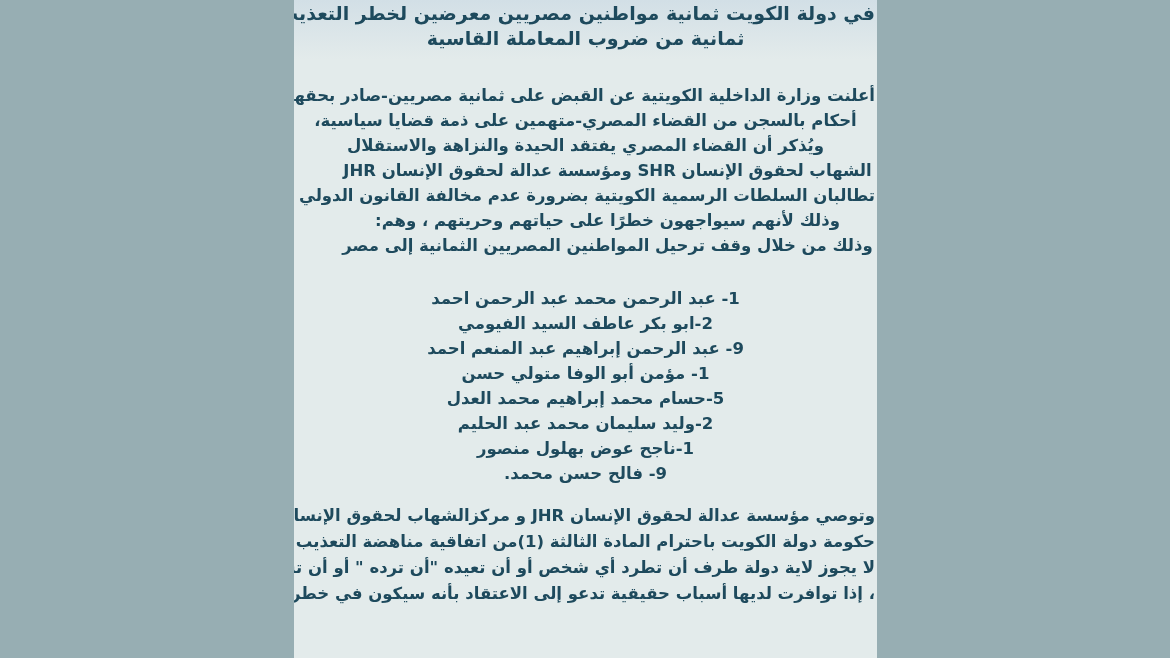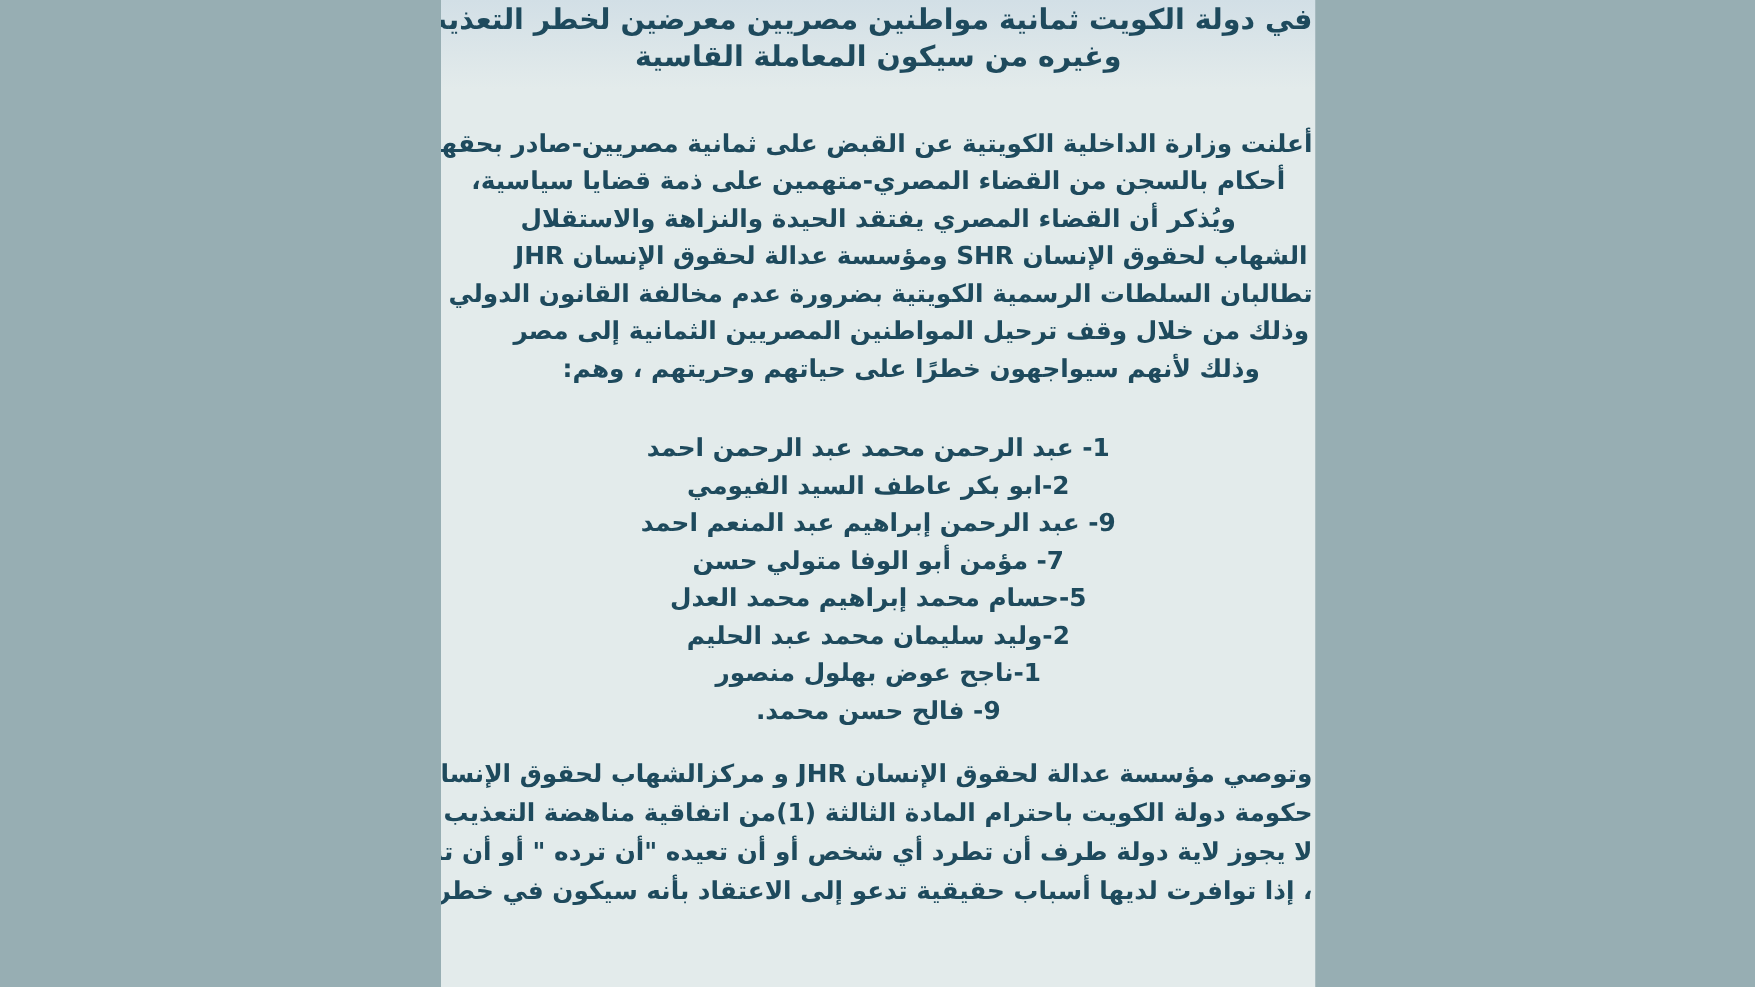--- a/index.html
+++ b/index.html
@@ -59,41 +59,41 @@
 </head>
 <body>
 
 <div class="stage">
   <div class="side left"></div>
 
   <div class="panel">
 
     <div class="title">
       <div class="t-line">في دولة الكويت ثمانية مواطنين  مصريين معرضين لخطر التعذيب</div>
-      <div class="t-line">وغيره من سيكون المعاملة القاسية</div>
+      <div class="t-line">ثمانية من ضروب المعاملة القاسية</div>
     </div>
 
     <div class="para para1">
       <div class="line">أعلنت وزارة الداخلية الكويتية عن القبض على ثمانية مصريين-صادر بحقهم</div>
       <div class="line">أحكام بالسجن من القضاء المصري-متهمين على ذمة قضايا سياسية،</div>
       <div class="line">ويُذكر أن القضاء المصري يفتقد الحيدة  والنزاهة والاستقلال</div>
     </div>
 
     <div class="para para2">
       <div class="line">الشهاب لحقوق الإنسان SHR ومؤسسة عدالة لحقوق الإنسان JHR</div>
       <div class="line">تطالبان السلطات الرسمية الكويتية بضرورة عدم مخالفة القانون الدولي لحقوق الإنسان،</div>
+      <div class="line">وذلك لأنهم سيواجهون خطرًا على حياتهم وحريتهم ، وهم:</div>
       <div class="line">وذلك من خلال وقف ترحيل المواطنين المصريين الثمانية إلى مصر</div>
-      <div class="line">وذلك لأنهم سيواجهون خطرًا على حياتهم وحريتهم ، وهم:</div>
     </div>
 
     <div class="names">
       <div class="line">1- عبد الرحمن محمد عبد الرحمن احمد</div>
       <div class="line">2-ابو بكر عاطف السيد الفيومي</div>
       <div class="line">9- عبد الرحمن إبراهيم عبد المنعم احمد</div>
-      <div class="line">7- مؤمن أبو الوفا متولي حسن</div>
+      <div class="line">1- مؤمن أبو الوفا متولي حسن</div>
       <div class="line">5-حسام محمد إبراهيم محمد العدل</div>
       <div class="line">2-وليد سليمان محمد عبد الحليم</div>
       <div class="line">1-ناجح عوض بهلول منصور</div>
       <div class="line">9- فالح حسن محمد.</div>
     </div>
 
     <div class="para para3">
       <div class="line">وتوصي مؤسسة عدالة لحقوق الإنسان JHR و مركزالشهاب لحقوق الإنسان SHR -</div>
       <div class="line">حكومة دولة الكويت باحترام  المادة الثالثة (1)من اتفاقية مناهضة التعذيب التي تنص على أنه:</div>
       <div class="line">لا يجوز لاية دولة طرف أن تطرد أي شخص أو أن تعيده "أن ترده " أو أن تسلمه إلى دولة أخرى</div>

